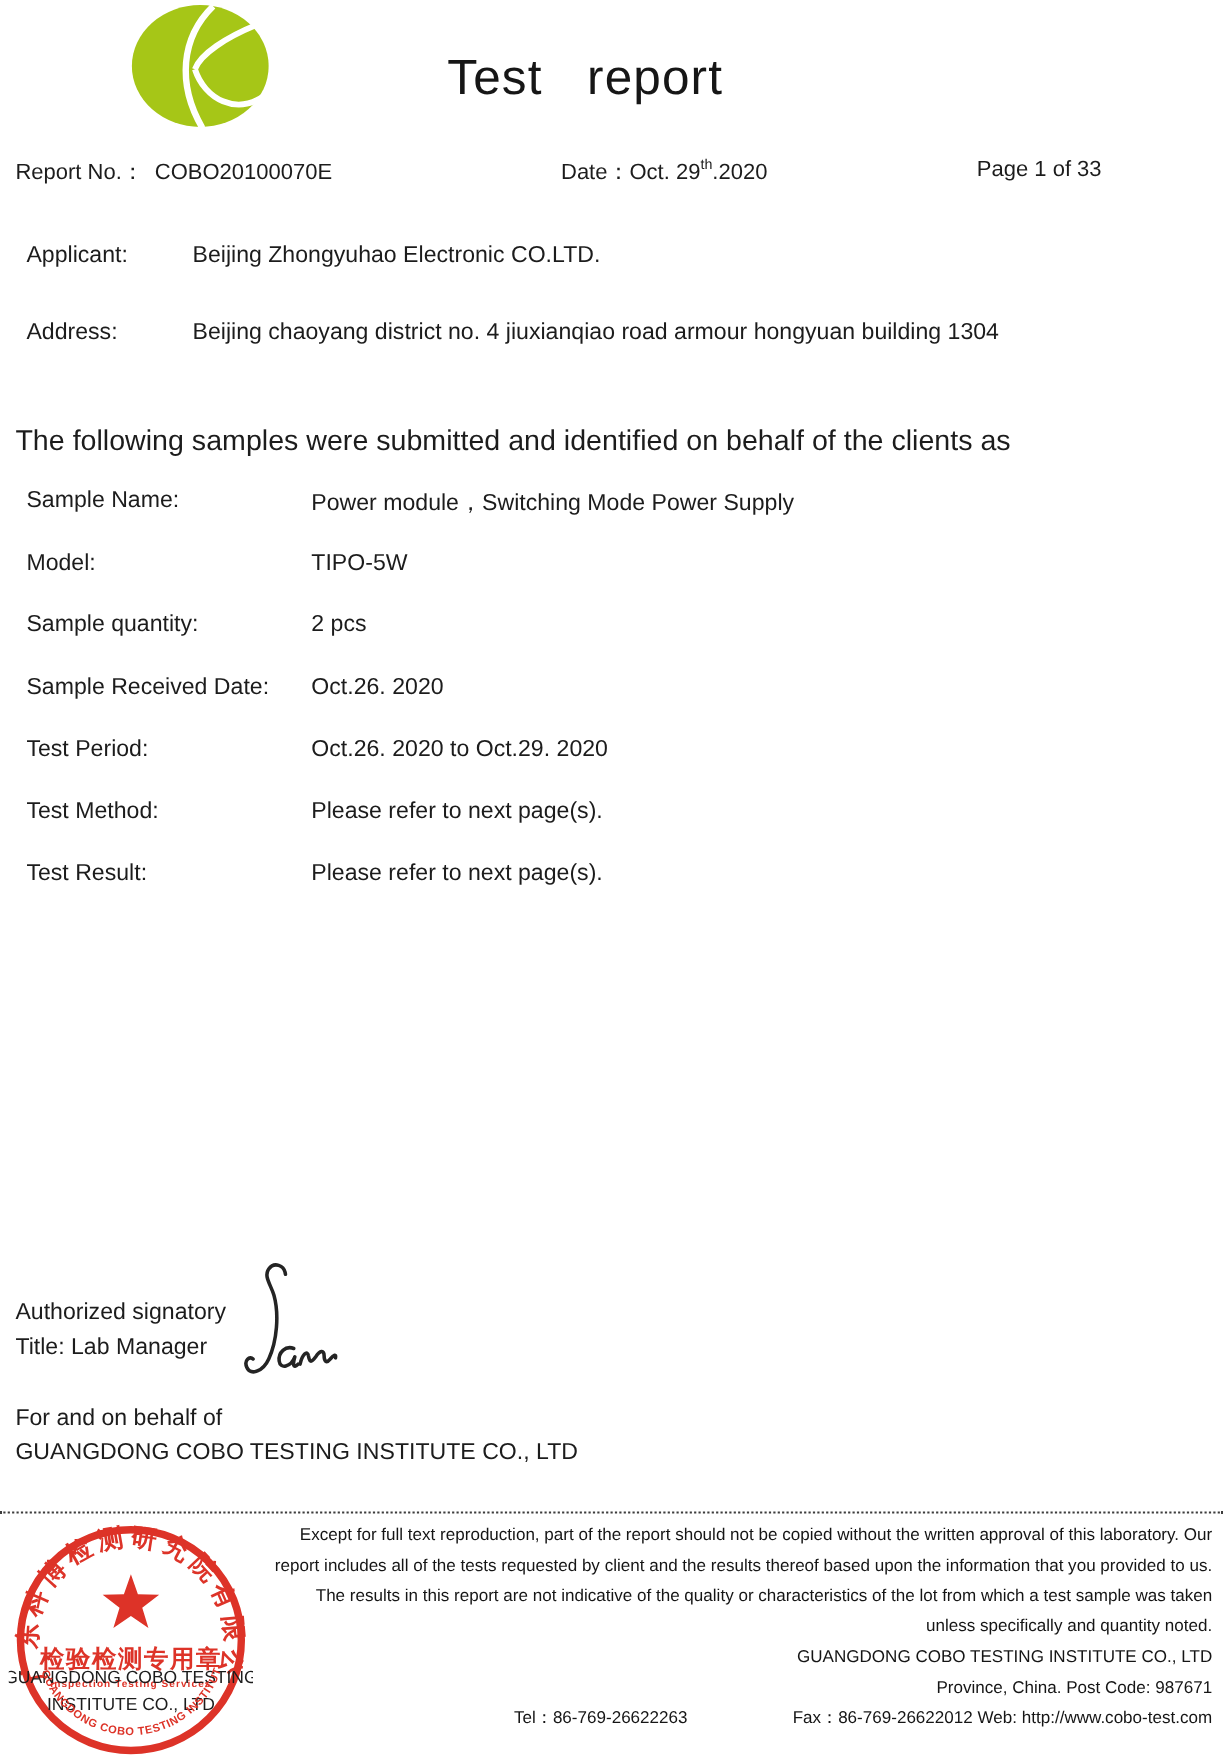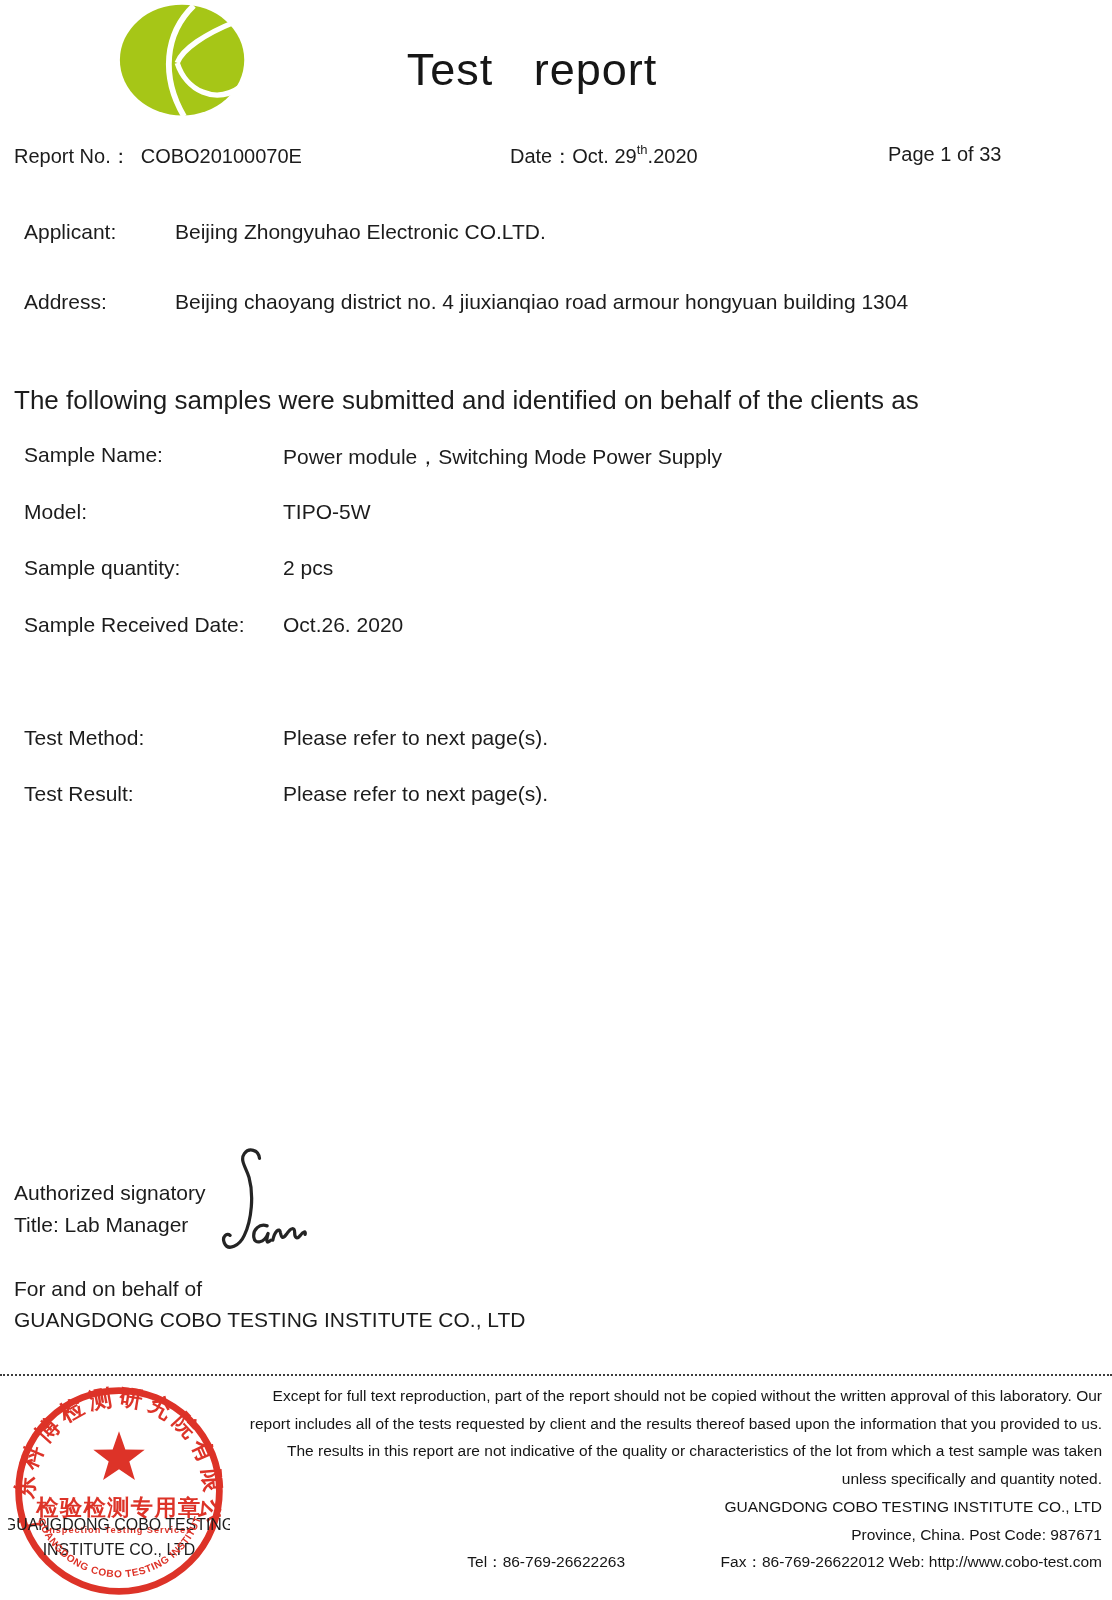--- a/index.html
+++ b/index.html
@@ -85,20 +85,24 @@
     <span class="val-sample">TIPO-5W</span>
   </div>
   <div class="body-row" style="top:556px">
     <span class="lbl">Sample quantity:</span>
     <span class="val-sample">2 pcs</span>
   </div>
   <div class="body-row" style="top:613px">
     <span class="lbl">Sample Received Date:</span>
     <span class="val-sample">Oct.26. 2020</span>
   </div>
+  <div class="body-row" style="top:669px">
+    <span class="lbl">Test Period:</span>
+    <span class="val-sample">Oct.26. 2020 to Oct.29. 2020</span>
+  </div>
   <div class="body-row" style="top:726px">
     <span class="lbl">Test Method:</span>
     <span class="val-sample">Please refer to next page(s).</span>
   </div>
   <div class="body-row" style="top:782px">
     <span class="lbl">Test Result:</span>
     <span class="val-sample">Please refer to next page(s).</span>
   </div>
 
   <div class="abs sig-line" style="top:1181px">Authorized signatory</div>

